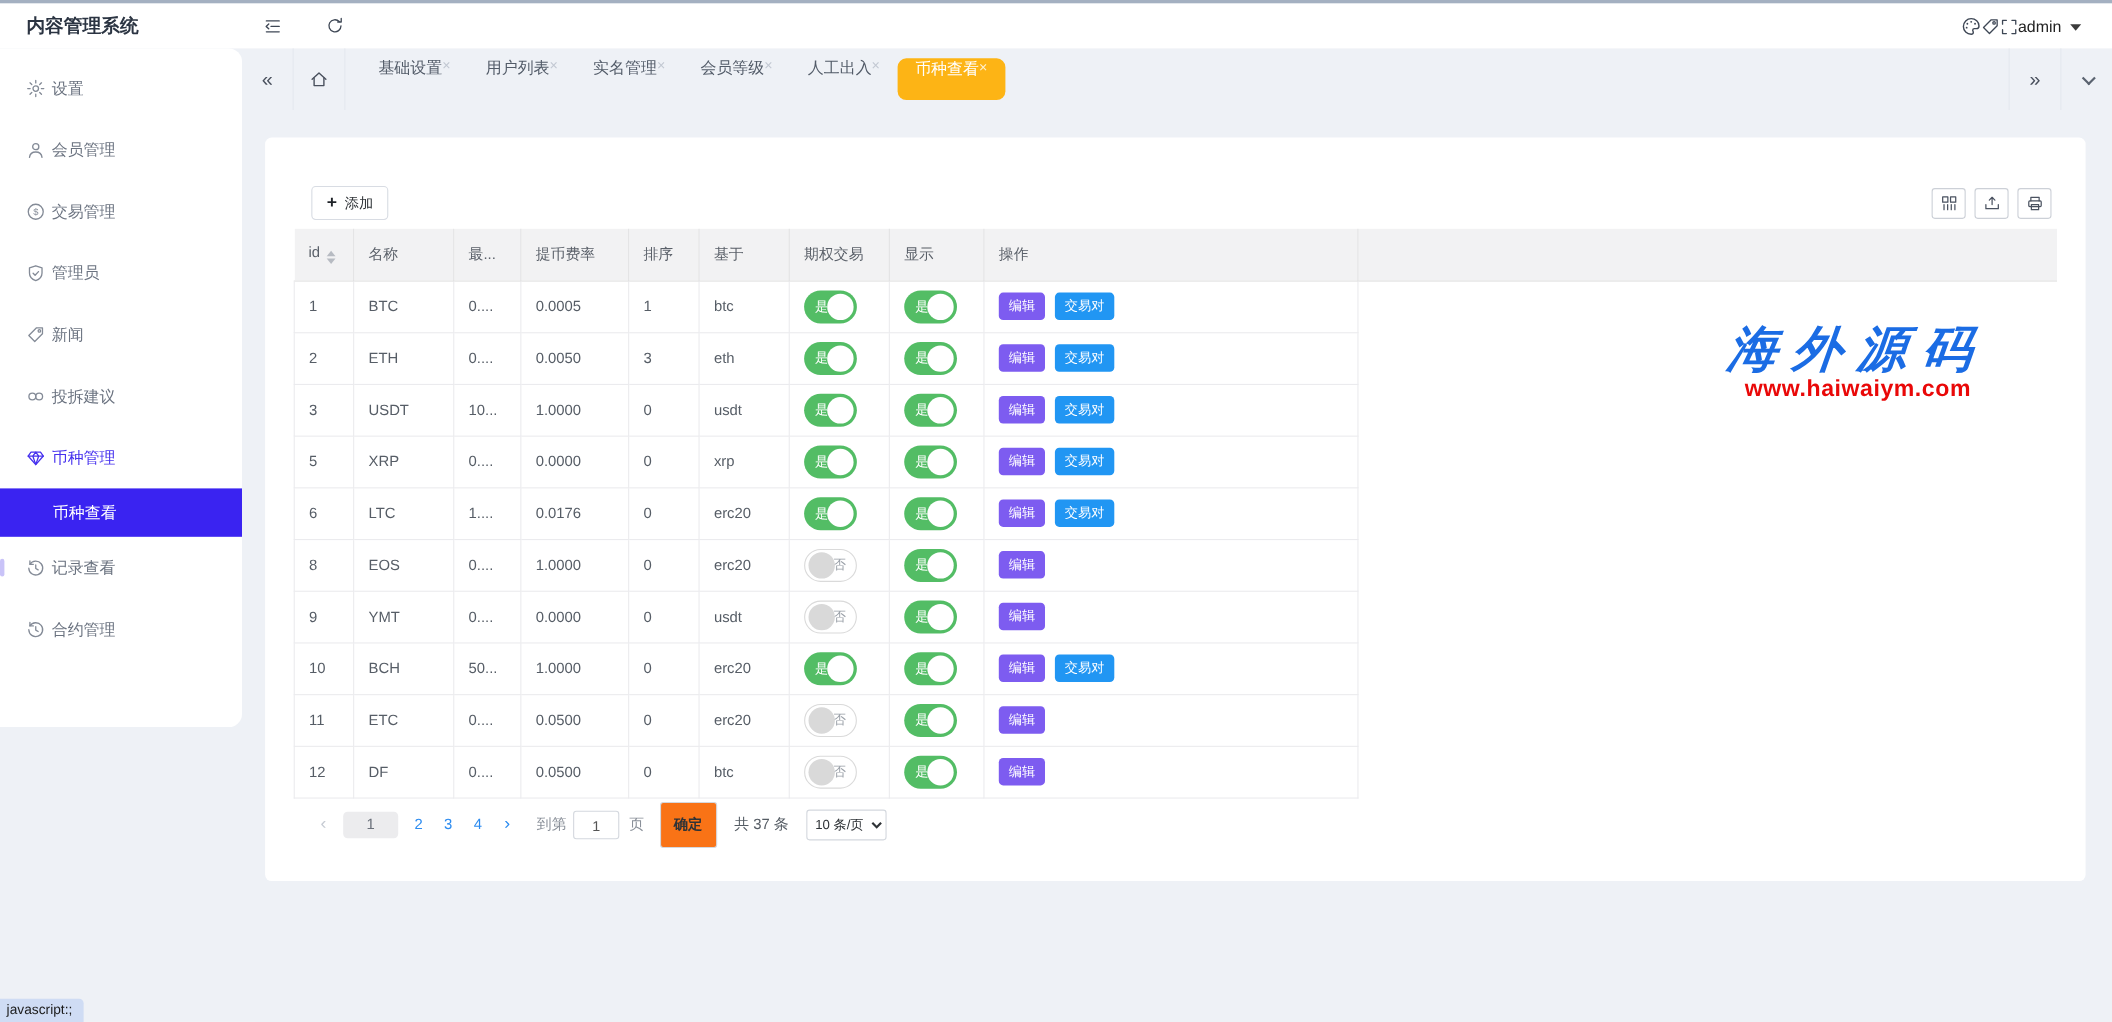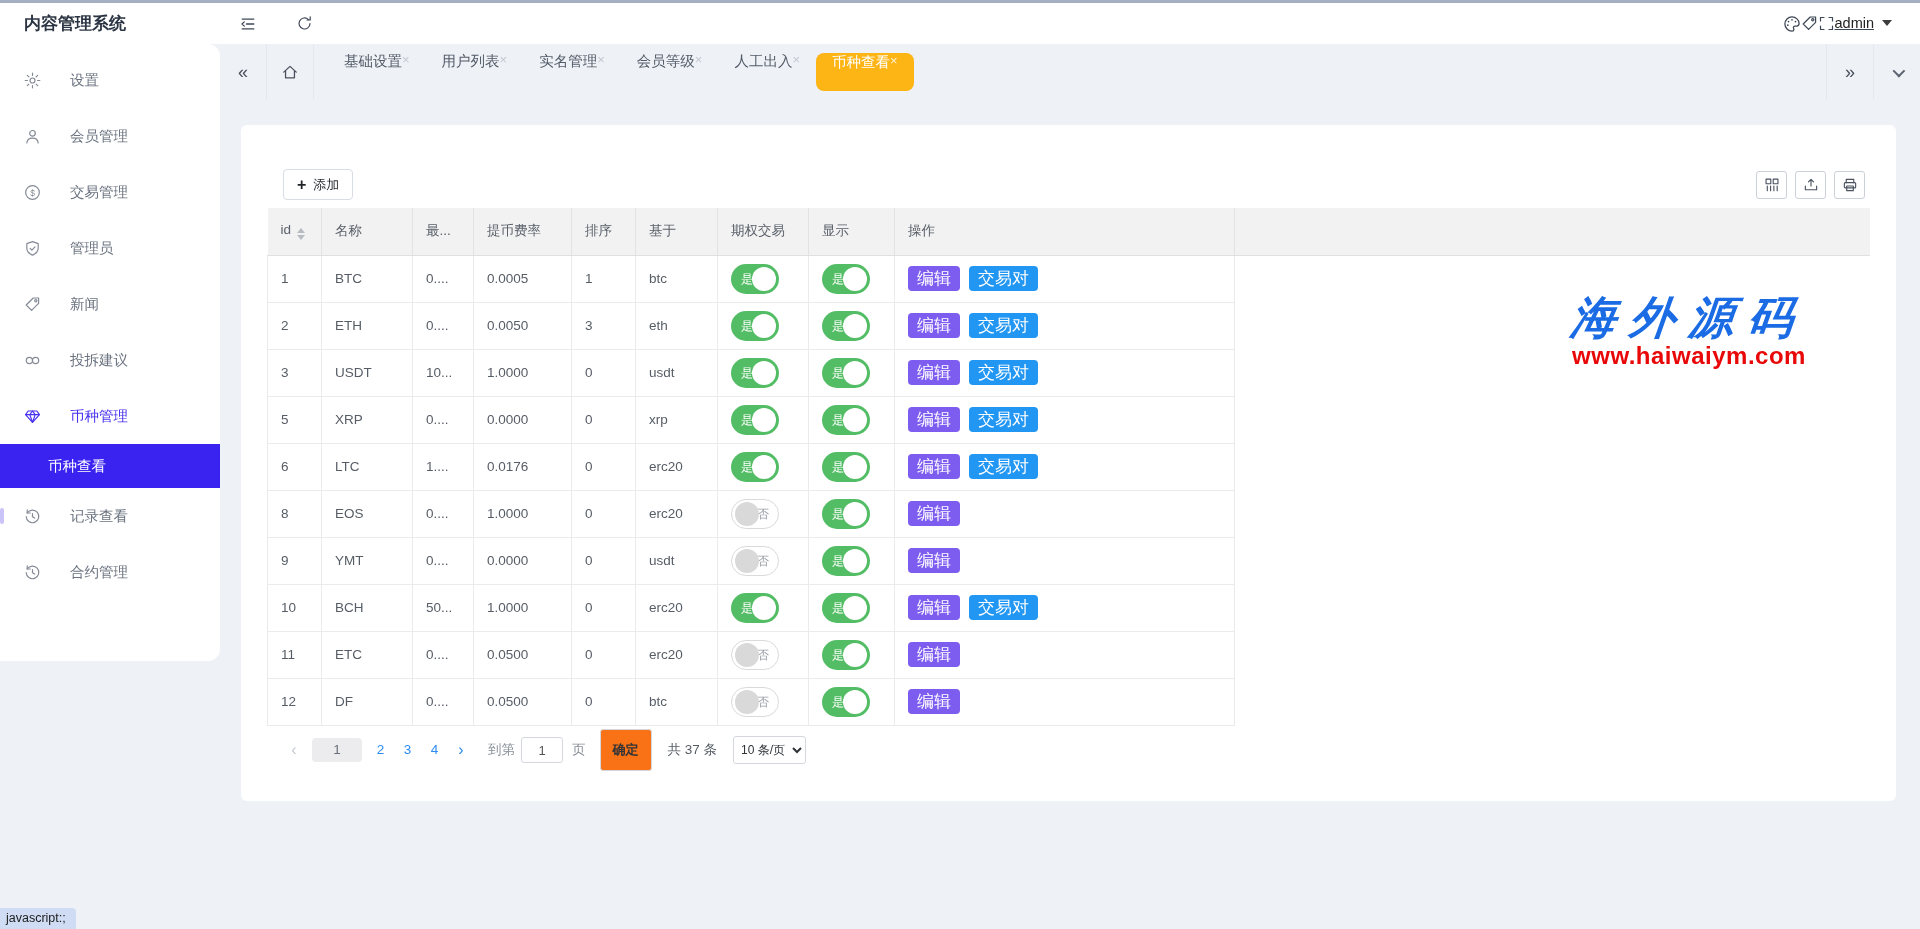--- a/index.html
+++ b/index.html
@@ -15,30 +15,30 @@
   .ic { display:inline-flex; }
 
   
   .topbar {
     position:absolute; top:0; left:0; width:1920px; height:44px;
     background:#ffffff; border-top:3px solid #a4b0c1;
     display:flex; align-items:center;
   }
   .topbar-title { width:220px; padding-left:24px; font-size:17px; font-weight:bold; color:#2b3442; }
   .tb-icon-btn { width:56px; display:flex; justify-content:center; align-items:center; color:#3e4755; cursor:pointer; }
-  .topbar-right { margin-left:auto; display:flex; align-items:flex-start; padding-right:28px; color:#3e4755;text-decoration:underline; }
+  .topbar-right { margin-left:auto; display:flex; align-items:flex-end; padding-right:28px; color:#3e4755; }
   .user-menu { display:flex; align-items:center; gap:8px; font-size:14.5px; color:#222; cursor:pointer; }
   .caret-down { width:0;height:0;border-left:5px solid transparent;border-right:5px solid transparent;border-top:6px solid #3c3c3c; }
 
   
   .sidebar {
     position:absolute; top:44px; left:0; width:220px; height:617px;
     background:#fff; border-radius:0 12px 12px 0; padding-top:8px; overflow:hidden;
   }
-  .menu-item { height:56px; display:flex; align-items:center; padding-left:24px; gap:29px;
+  .menu-item { height:56px; display:flex; align-items:center; padding-left:24px; gap:6px;
     font-size:14.5px; color:#6b7380; cursor:pointer; }
   .menu-item .ic { color:#848b97; }
   .menu-item.parent-active { color:#4631ee; }
   .menu-item.parent-active .ic { color:#4631ee; }
   .submenu-item { height:44px; display:flex; align-items:center; padding-left:48px; font-size:14.5px; color:#6b7380; cursor:pointer; }
   .submenu-item.active { background:#3a23f1; color:#fff; }
   .sb-thumb { position:absolute; left:0; top:508px; width:4px; height:16px; background:#c9c3f8; border-radius:2px; }
 
   
   .tabbar { position:absolute; left:220px; top:44px; width:1700px; height:56px; display:flex; align-items:center; }
@@ -82,21 +82,21 @@
   .sw.on { background:#53bd65; }
   .sw .knob { position:absolute; width:24px; height:24px; border-radius:50%; }
   .sw.on .knob { right:3px; top:3px; background:#fff; }
   .sw .lb { position:absolute; top:50%; transform:translateY(-50%); font-size:12px; }
   .sw.on .lb { left:10px; color:#fff; }
   .sw.off { background:#fff; border:1px solid #dadada; }
   .sw.off .knob { left:3px; top:2px; background:#d9d9d9; }
   .sw.off .lb { right:9px; color:#9aa0a8; }
 
   .abtn { display:inline-block; height:25px; line-height:25px; padding:0 9px; border:none; border-radius:4px;
-    color:#fff; font-size:17px; margin-right:9px; cursor:pointer; font-family:inherit; }
+    color:#fff; font-size:12px; margin-right:9px; cursor:pointer; font-family:inherit; }
   .abtn.edit { background:#7d5cf0; }
   .abtn.pair { background:#2196f3; }
 
   
   .pagination { position:absolute; left:40px; top:600px; height:50px; display:flex; align-items:center; font-size:13.5px; }
   .pg-prev { color:#c6cbd3; font-size:16px; width:26px; text-align:center; cursor:default; }
   .pg-num { color:#2d8cf0; min-width:27px; text-align:center; cursor:pointer; }
   .pg-num.current { background:#ececee; border-radius:4px; min-width:50px; height:24px; line-height:24px; color:#6a707a; margin:0 5px; cursor:default; }
   .pg-next { color:#2d8cf0; font-size:16px; width:26px; text-align:center; cursor:pointer; }
   .pg-label { color:#8a9099; margin:0 6px 0 14px; }
@@ -106,21 +106,21 @@
   .pg-confirm { height:42px; padding:0 12px; border:1px solid #d4d8de; border-radius:3px; background:#f97316;
     font-size:13px; font-weight:bold; color:#2f3337; cursor:pointer; font-family:inherit; }
   .pg-total { margin:0 16px; color:#555c64; }
   .pg-size { height:28px; border:1px solid #d4d8de; border-radius:3px; font-size:12px; color:#2f3337;
     background:#fff; padding:0 3px; font-family:inherit; }
 
   
   .watermark { position:absolute; left:1528px; top:294px; width:322px; text-align:center; pointer-events:none; }
   .wm1 { font-family:"DejaVu Serif", serif; font-style:italic; font-weight:bold; font-size:45px; line-height:1.05;
     color:#1b6ce4; letter-spacing:14px; white-space:nowrap; transform:skewX(-6deg); }
-  .wm2 { font-size:24px; font-weight:bold; color:#e90808; margin-top:1px; letter-spacing:0.5px; }
+  .wm2 { font-size:21px; font-weight:bold; color:#e90808; margin-top:1px; letter-spacing:0.5px; }
 
   
   .status-bar { position:absolute; left:0; bottom:0; background:#cfdcf4; color:#1c1c1c;
     font-size:12.5px; padding:3px 10px 4px 6px; border-top-right-radius:4px; }
 </style>
 </head>
 <body>
 
 <header class="topbar">
   <div class="topbar-title">内容管理系统</div>

